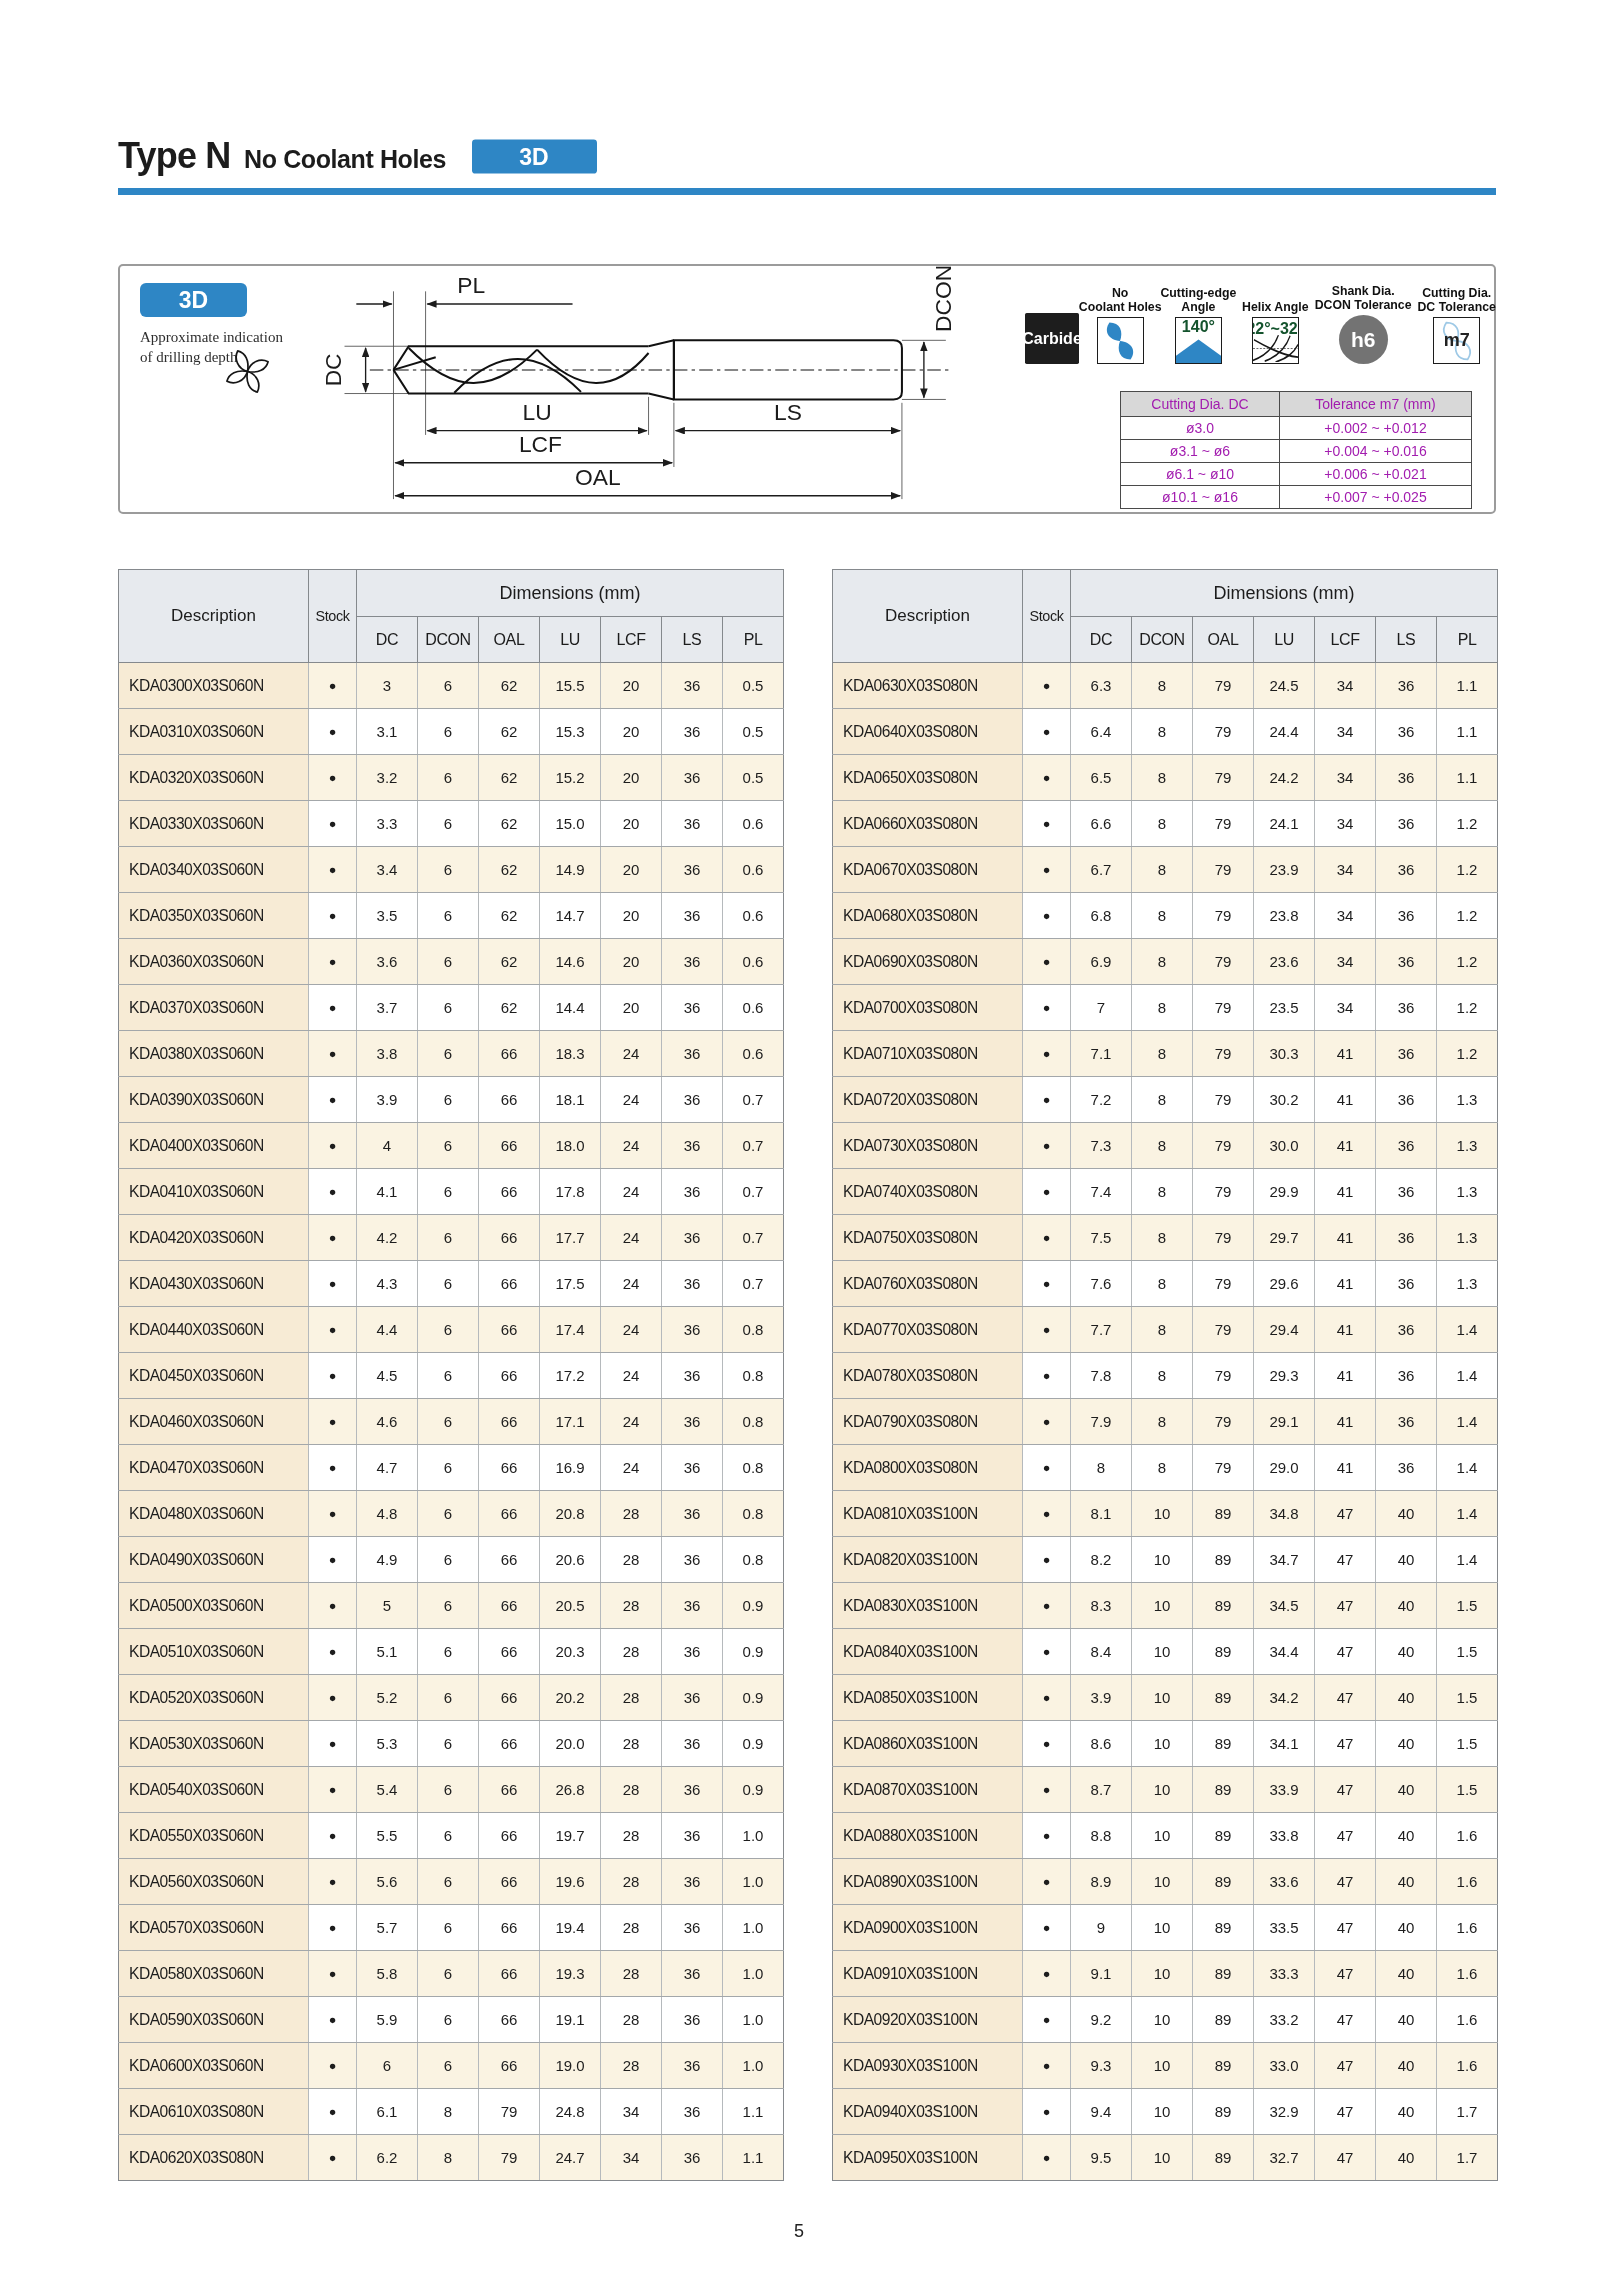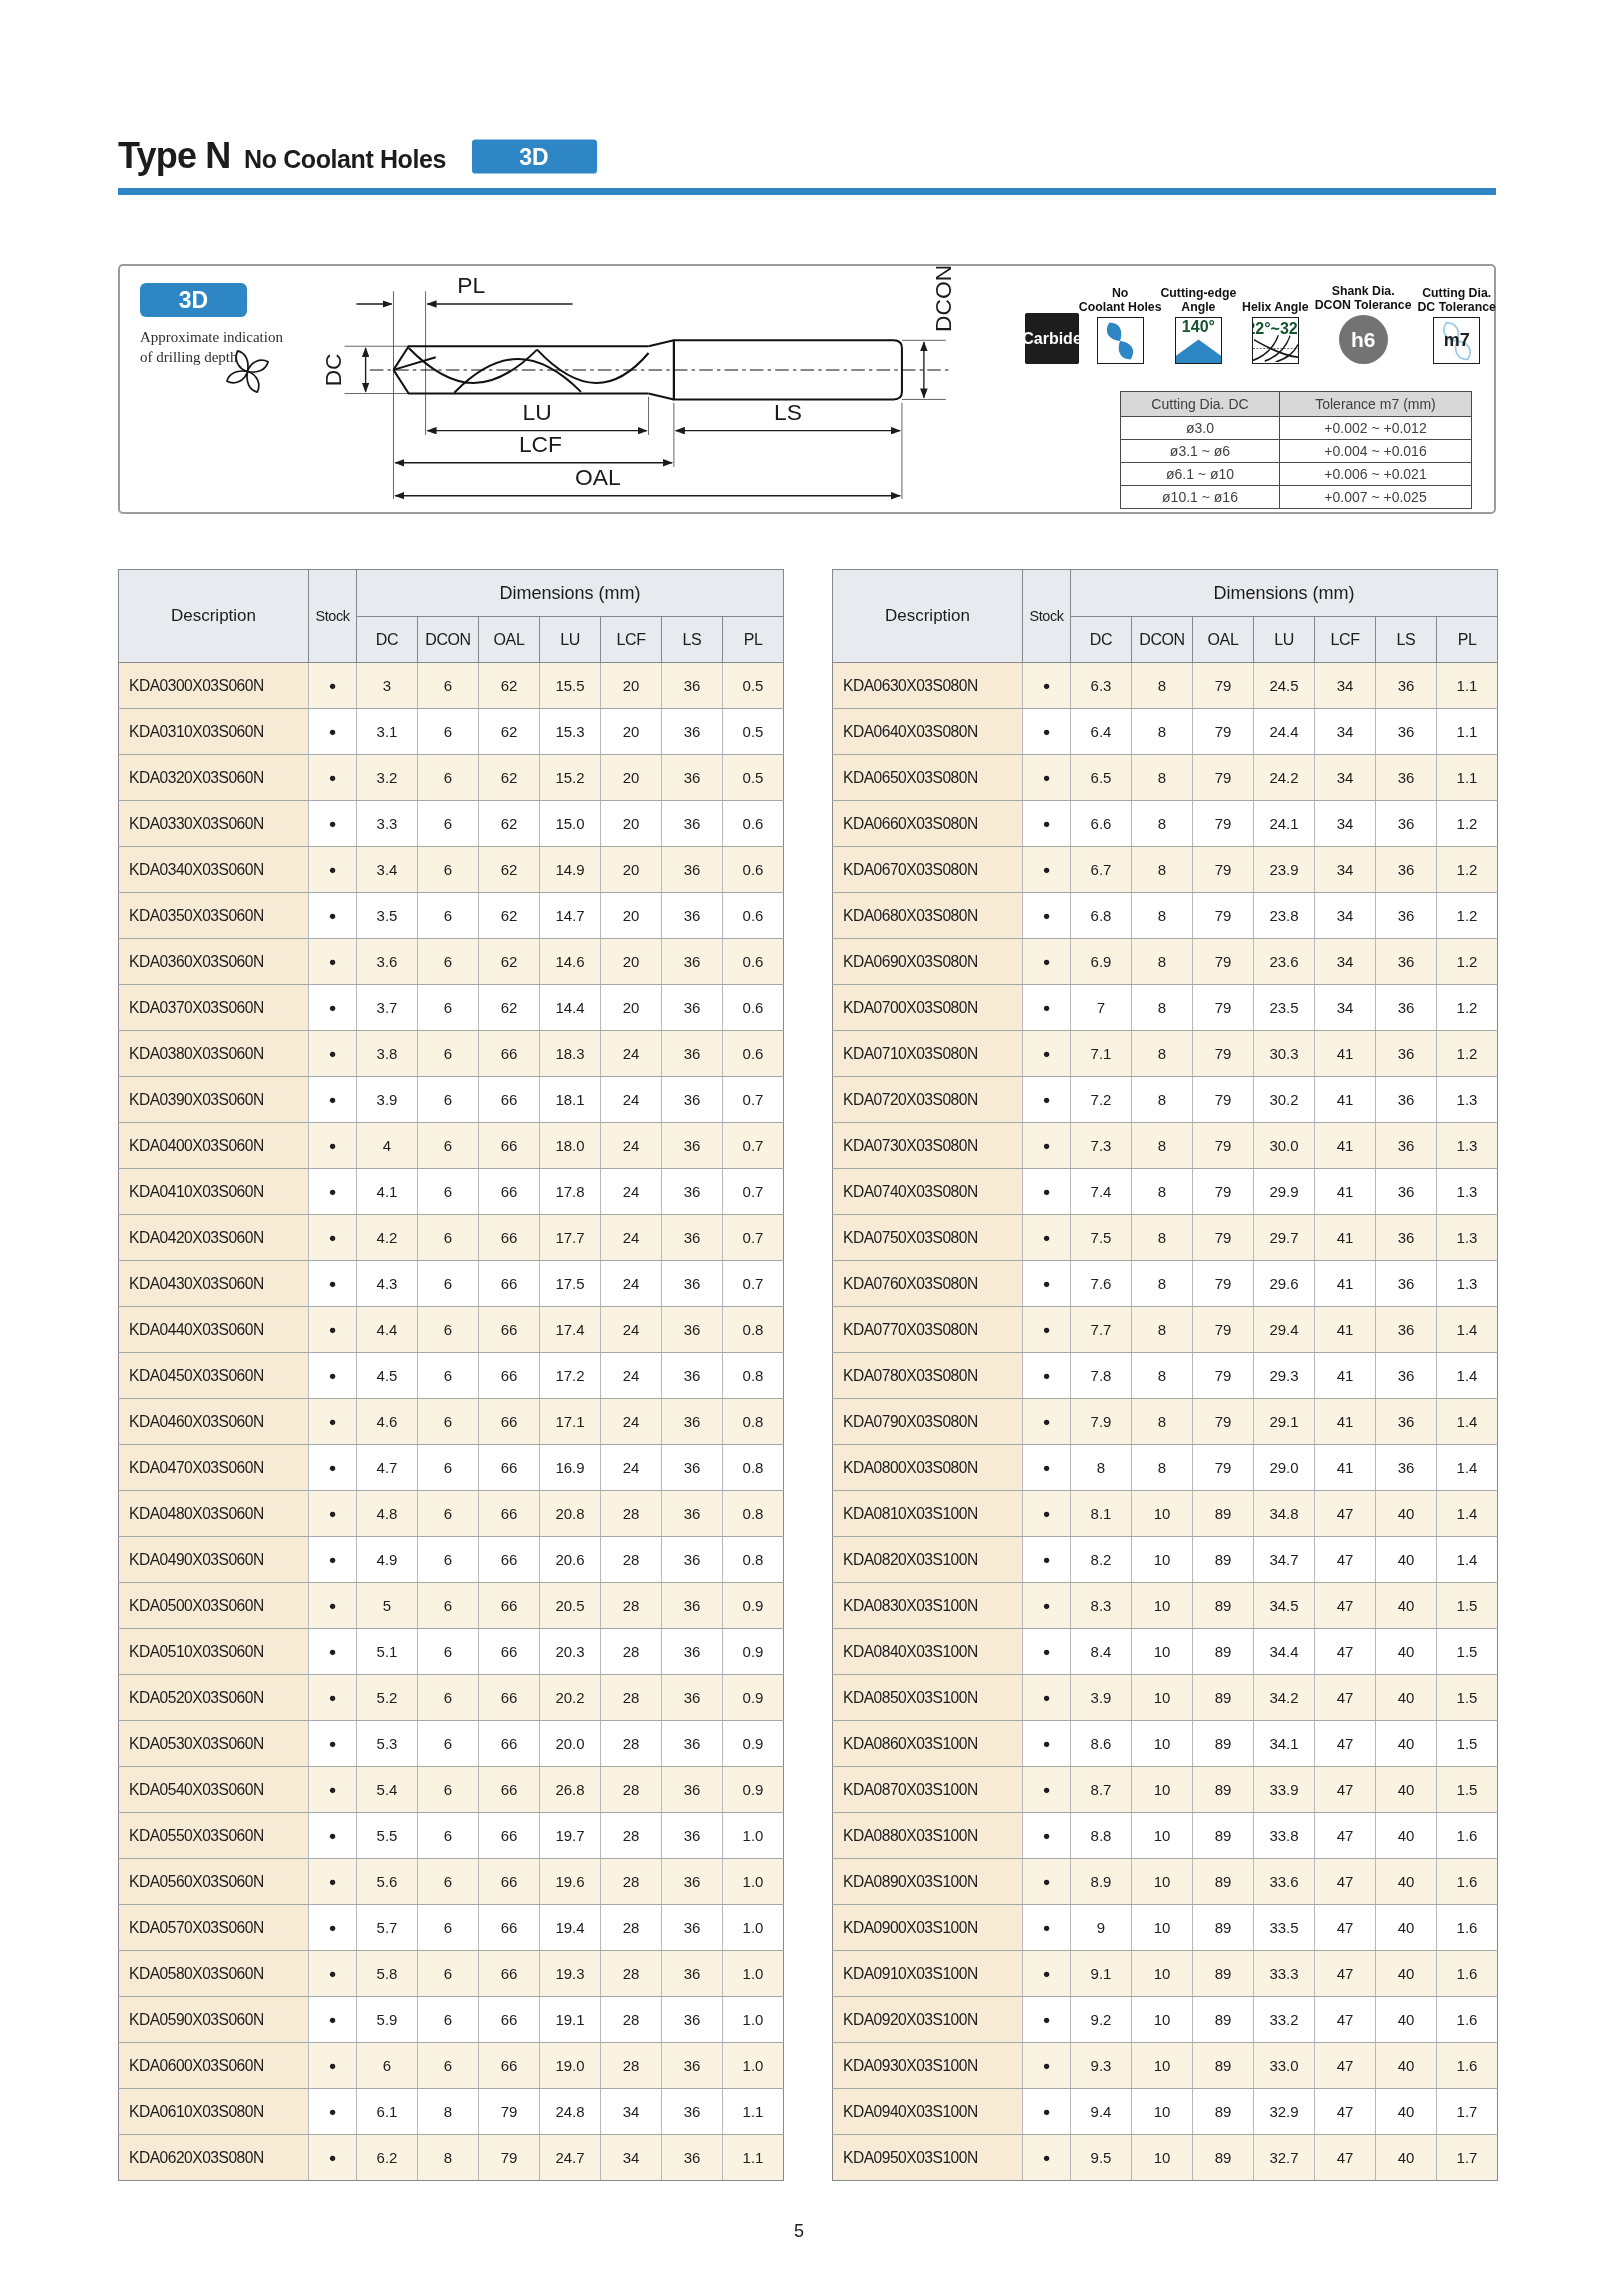--- a/index.html
+++ b/index.html
@@ -51,21 +51,21 @@
   .val-helix { font-size:16px; margin-top:1.7px; line-height:1.1; }
   .h6-circle { width:49px; height:49px; border-radius:50%; background:#737373; color:#fff;
      font-size:21px; font-weight:bold; display:flex; align-items:center; justify-content:center; }
   .m7-text { position:absolute; left:0; right:0; top:12px; text-align:center; font-size:18px;
      font-weight:bold; color:#222; }
 
   
   .tol-table { position:absolute; left:1000px; top:125px; width:351px; border-collapse:collapse;
      font-size:14px; table-layout:fixed; }
   .tol-table th, .tol-table td { border:0.8px solid #4a4a4a; text-align:center; height:23px;
-     font-weight:normal; color:#404040; padding:0; }
+     font-weight:normal; color:#a21caf; padding:0; }
   .tol-table th { background:#d8d8d8; height:24.5px; }
 
   
   .spec-table { position:absolute; top:561px; width:665px; border-collapse:collapse;
      table-layout:fixed; }
   .spec-left  { left:118px; }
   .spec-right { left:832px; }
   .spec-table th { background:#e7eaee; font-weight:normal; color:#1c1c1c; border:0.8px solid #85898d; }
   .spec-table .th-desc { font-size:17px; }
   .spec-table .th-stock { font-size:14.4px; letter-spacing:-0.4px; }

